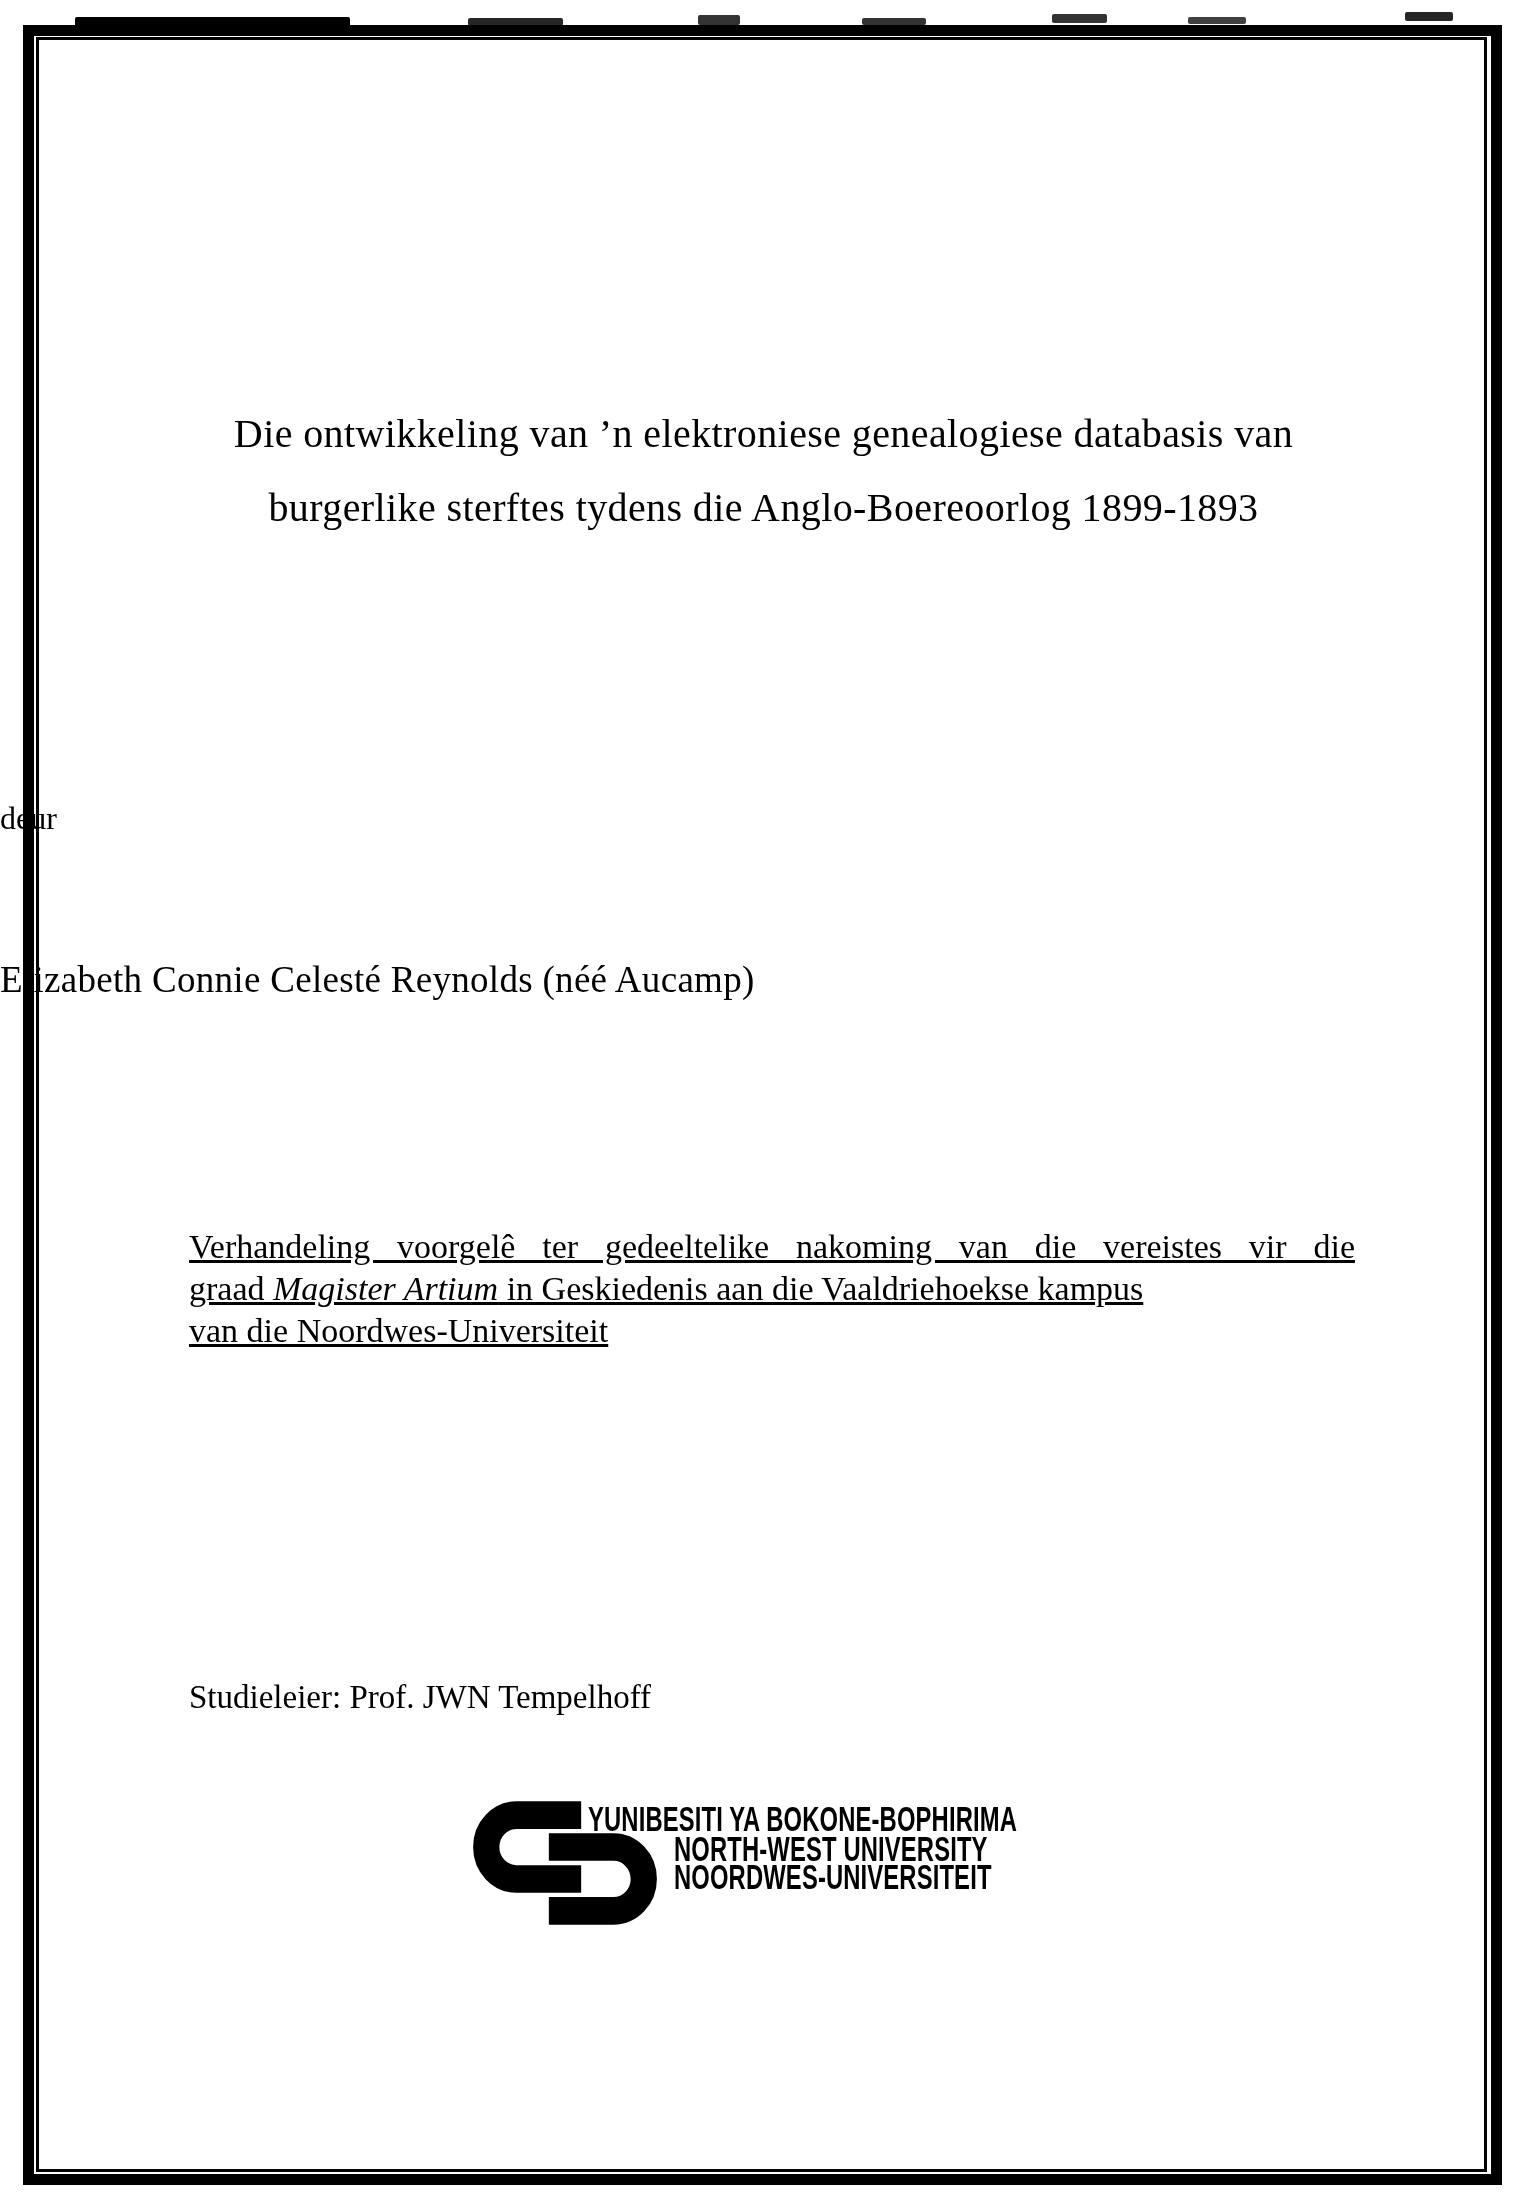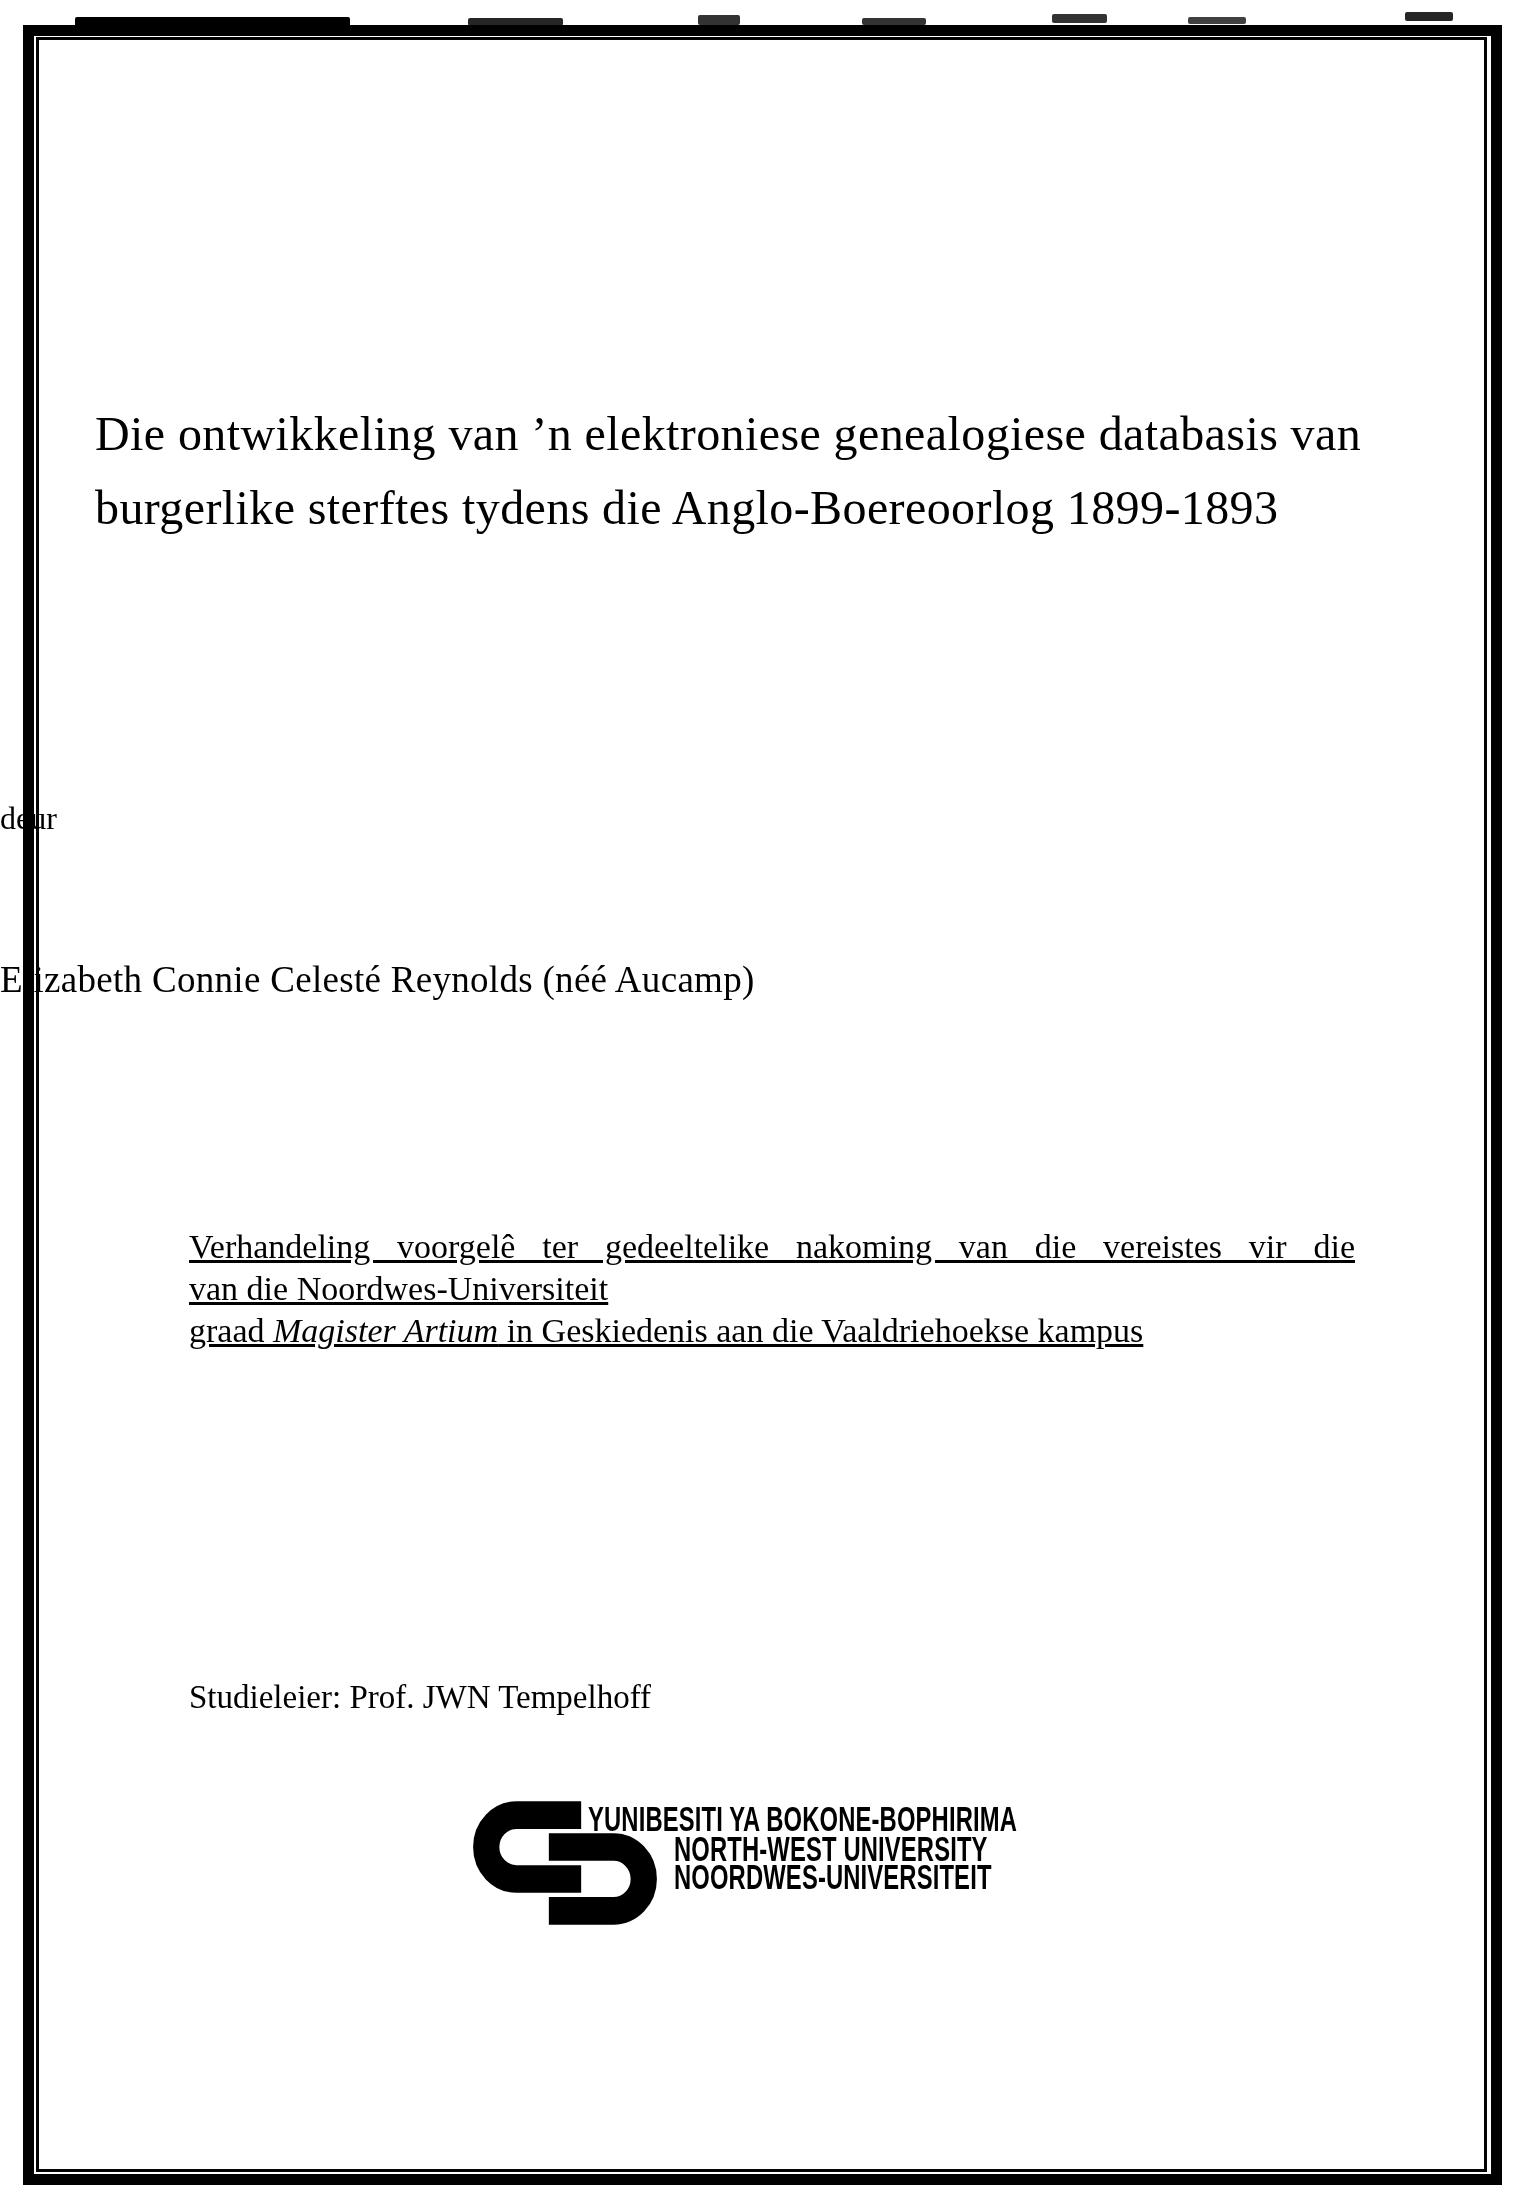--- a/index.html
+++ b/index.html
@@ -29,21 +29,22 @@
   .a2 { left: 468px; top: 18px; width: 95px;  height: 8px; opacity:.85; }
   .a3 { left: 698px; top: 15px; width: 42px;  height: 10px; opacity:.8; }
   .a4 { left: 862px; top: 18px; width: 64px;  height: 7px; opacity:.8; }
   .a5 { left: 1052px;top: 14px; width: 55px;  height: 9px; opacity:.8; }
   .a6 { left: 1188px;top: 17px; width: 58px;  height: 7px; opacity:.75; }
   .a7 { left: 1405px;top: 12px; width: 48px;  height: 9px; opacity:.85; }
 
   .thesis-title {
     position: absolute;
     left: 95px; right: 95px; top: 397px;
-    font-size: 48px;
+    text-align: center;
+    font-size: 40px;
     line-height: 74px;
     letter-spacing: 0.4px;
   }
   .byline {
     position: absolute;
     left: 0; right: 0; top: 800px;
     text-align: left;
     font-size: 32px;
   }
   .author-name {
@@ -111,22 +112,22 @@
     <span>Die ontwikkeling van ’n elektroniese genealogiese databasis van</span><br>
     <span>burgerlike sterftes tydens die Anglo-Boereoorlog 1899-1893</span>
   </div>
 
   <div class="byline">deur</div>
 
   <div class="author-name">Elizabeth Connie Celesté Reynolds (néé Aucamp)</div>
 
   <div class="thesis-statement">
     <div class="stmt-line-justified">Verhandeling voorgelê ter gedeeltelike nakoming van die vereistes vir die</div>
+    <div><span>graad </span><span class="stmt-italic">Magister Artium</span><span> in Geskiedenis aan die Vaaldriehoekse kampus</span></div>
     <div>van die Noordwes-Universiteit</div>
-    <div><span>graad </span><span class="stmt-italic">Magister Artium</span><span> in Geskiedenis aan die Vaaldriehoekse kampus</span></div>
   </div>
 
   <div class="supervisor-block">
     <div>Studieleier: Prof. JWN Tempelhoff</div>
   </div>
 
   <svg class="logo-mark" viewBox="0 0 200 124" xmlns="http://www.w3.org/2000/svg" preserveAspectRatio="none">
     <path d="M116 17 H52 a30 30 0 0 0 0 60 H116" fill="none" stroke="#000" stroke-width="26"></path>
     <path d="M84 47 H148 a30 30 0 0 1 0 60 H84" fill="none" stroke="#000" stroke-width="26"></path>
   </svg>

